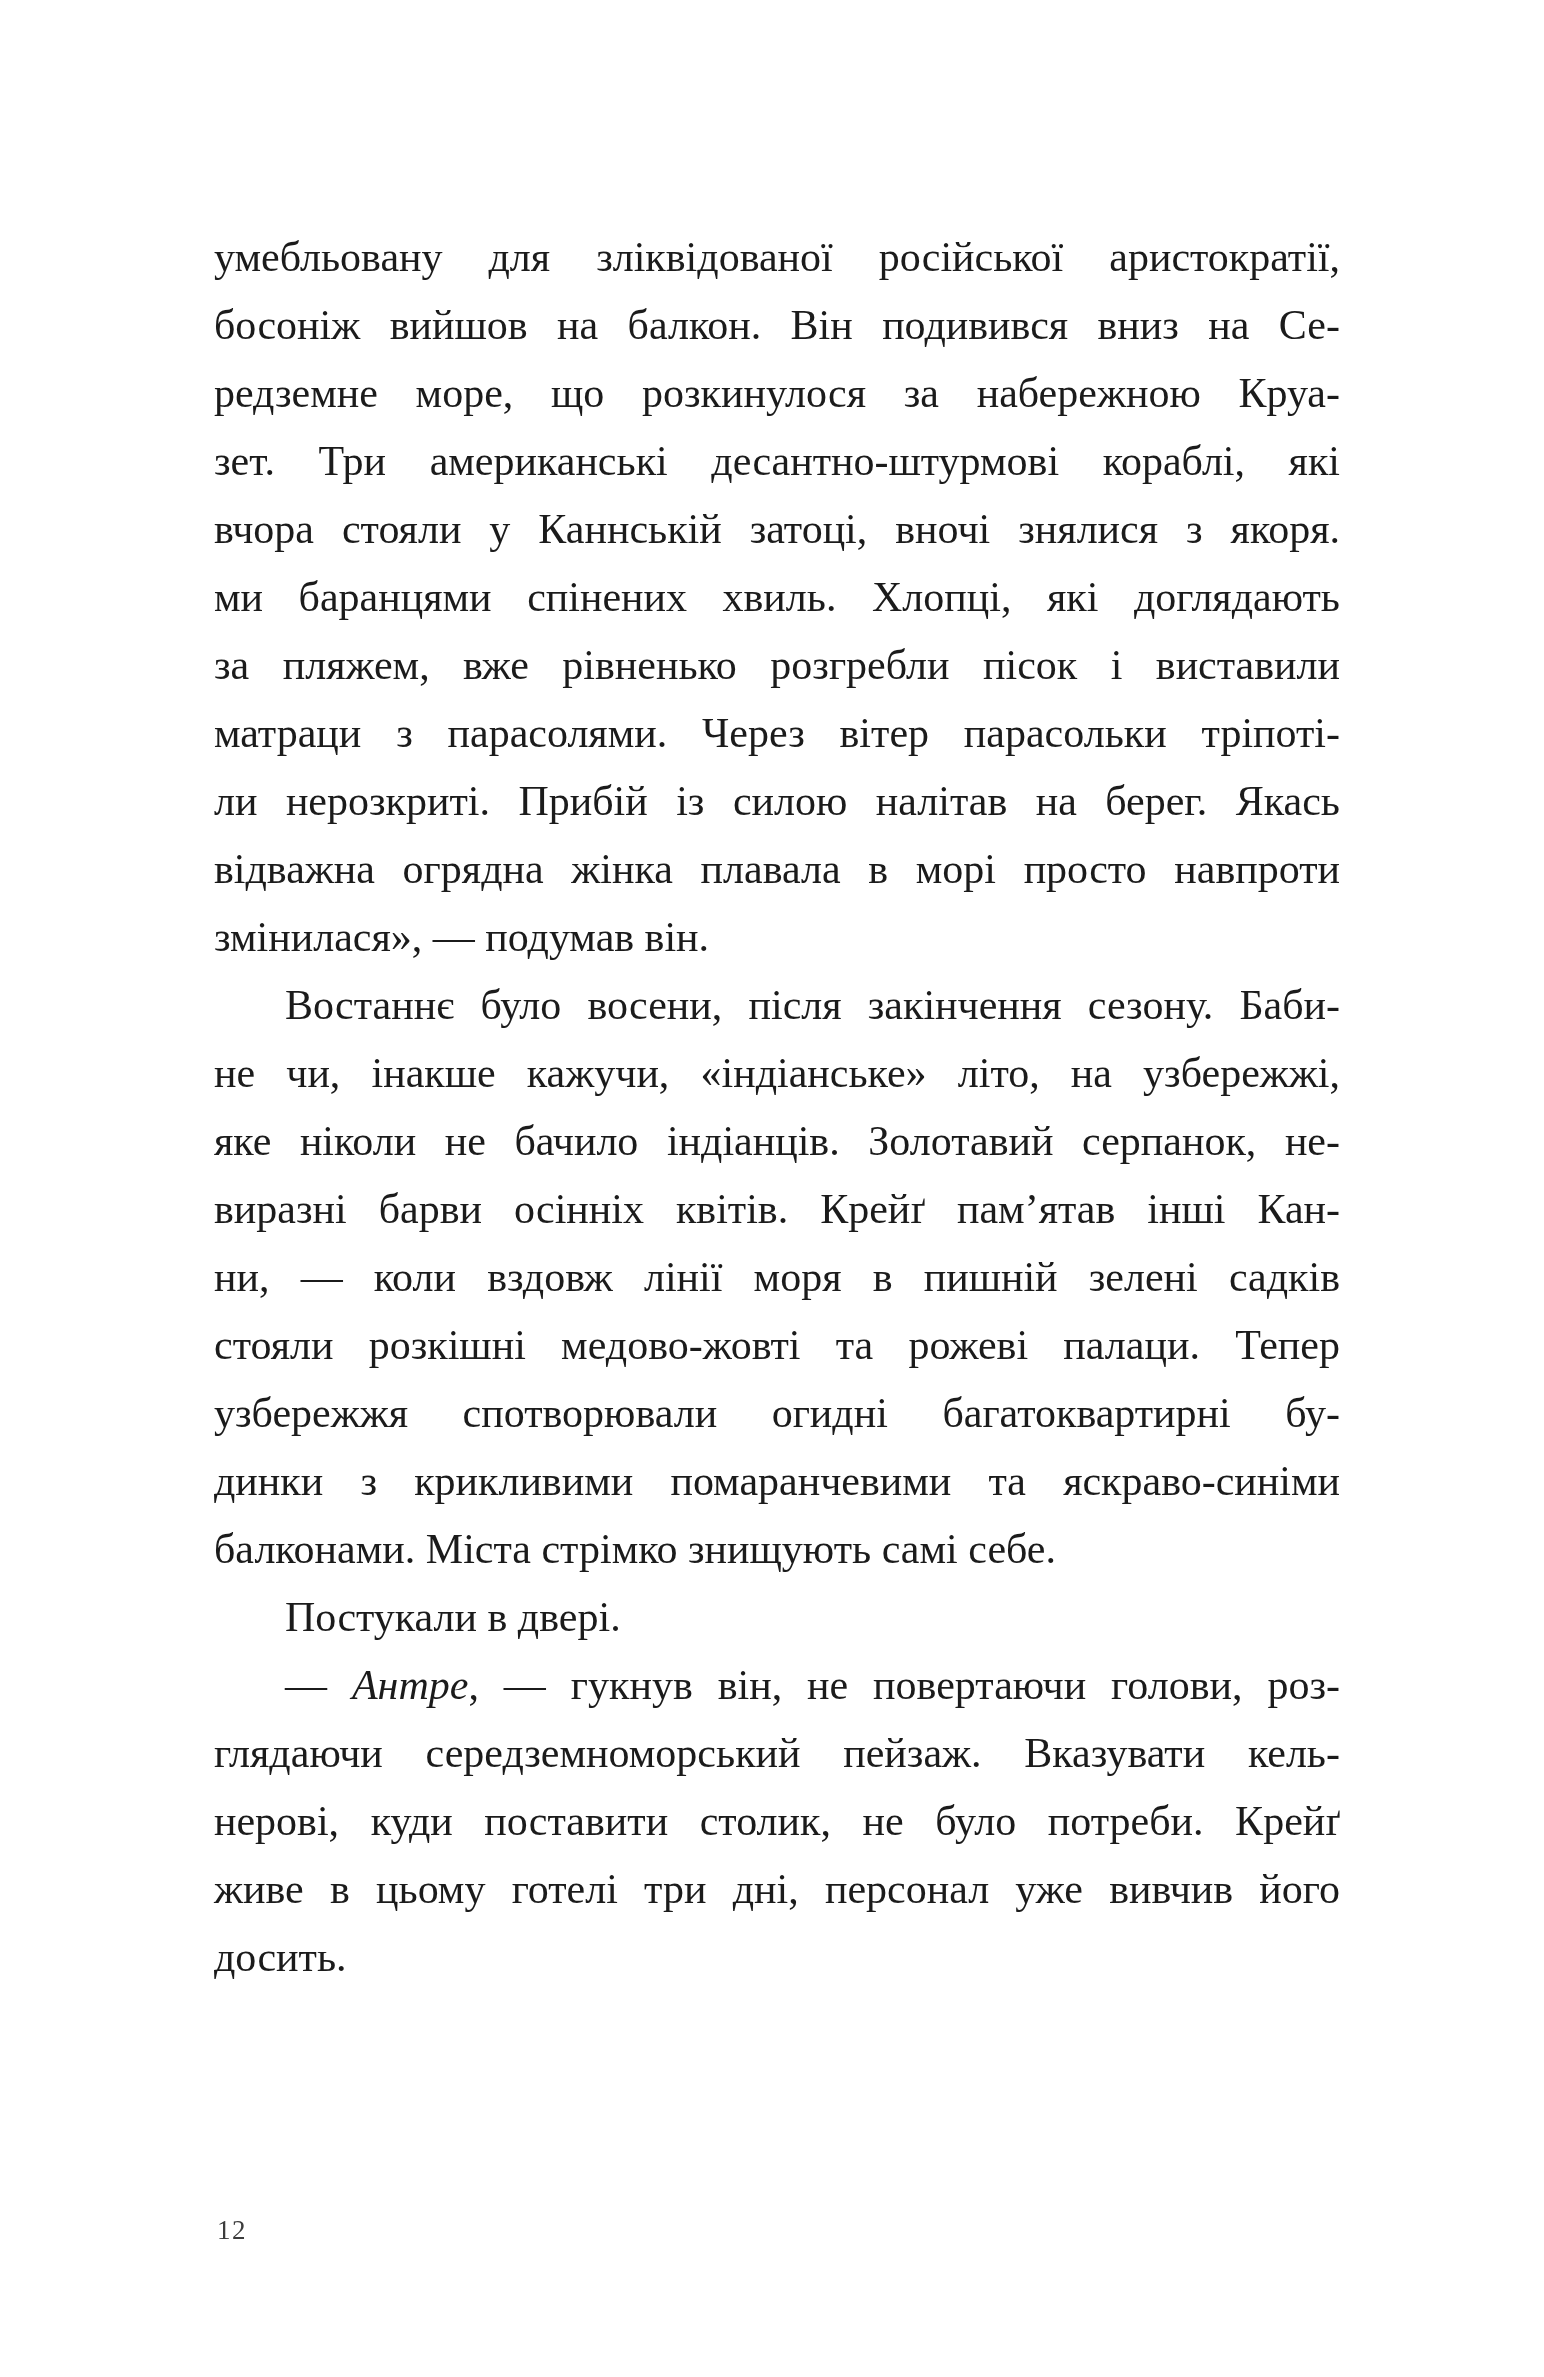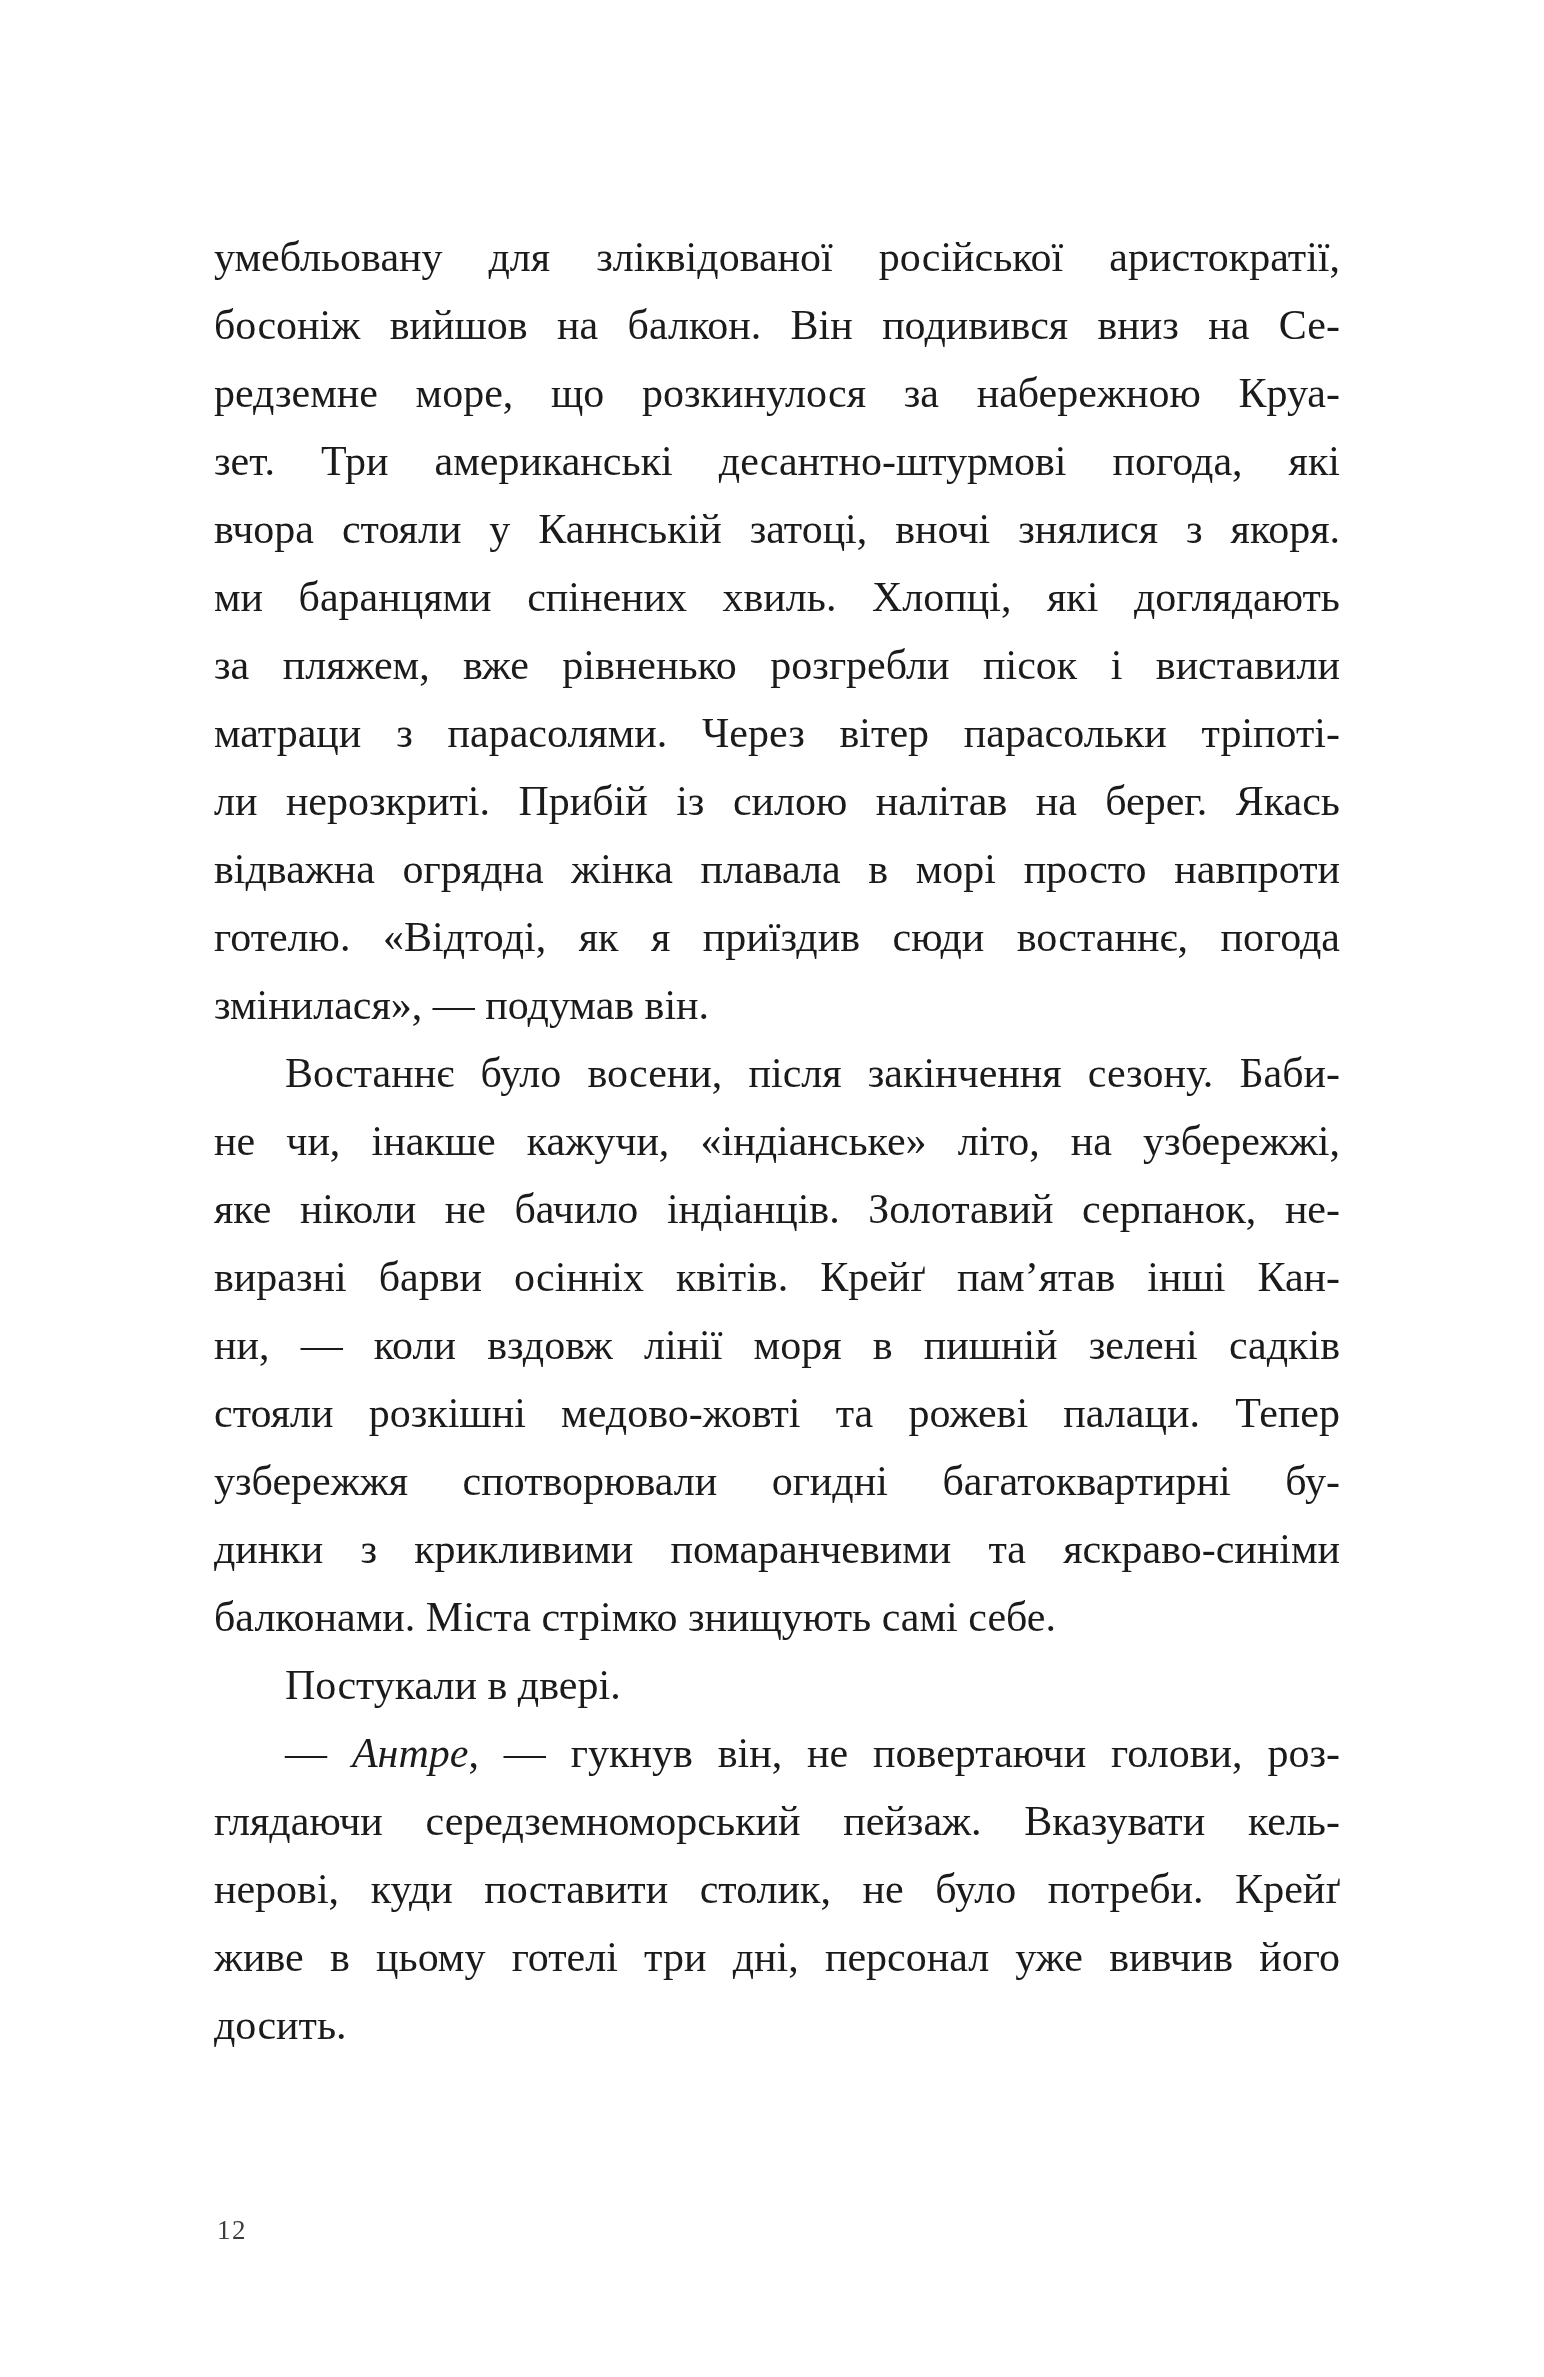--- a/index.html
+++ b/index.html
@@ -50,28 +50,27 @@
   }
 </style>
 </head>
 <body>
 
 <div class="page">
   <div class="text-block">
       <div class="line"><span>умебльовану для зліквідованої російської аристократії,</span></div>
       <div class="line"><span>босоніж вийшов на балкон. Він подивився вниз на Се-</span></div>
       <div class="line"><span>редземне море, що розкинулося за набережною Круа-</span></div>
-      <div class="line"><span>зет. Три американські десантно-штурмові погода, які</span></div>
+      <div class="line"><span>зет. Три американські десантно-штурмові кораблі, які</span></div>
       <div class="line"><span>вчора стояли у Каннській затоці, вночі знялися з якоря.</span></div>
       <div class="line"><span>ми баранцями спінених хвиль. Хлопці, які доглядають</span></div>
       <div class="line"><span>за пляжем, вже рівненько розгребли пісок і виставили</span></div>
       <div class="line"><span>матраци з парасолями. Через вітер парасольки тріпоті-</span></div>
       <div class="line"><span>ли нерозкриті. Прибій із силою налітав на берег. Якась</span></div>
       <div class="line"><span>відважна огрядна жінка плавала в морі просто навпроти</span></div>
-      <div class="line"><span>готелю. «Відтоді, як я приїздив сюди востаннє, погода</span></div>
       <div class="line last"><span>змінилася», — подумав він.</span></div>
       <div class="line indent"><span>Востаннє було восени, після закінчення сезону. Баби-</span></div>
       <div class="line"><span>не чи, інакше кажучи, «індіанське» літо, на узбережжі,</span></div>
       <div class="line"><span>яке ніколи не бачило індіанців. Золотавий серпанок, не-</span></div>
       <div class="line"><span>виразні барви осінніх квітів. Крейґ пам’ятав інші Кан-</span></div>
       <div class="line"><span>ни, — коли вздовж лінії моря в пишній зелені садків</span></div>
       <div class="line"><span>стояли розкішні медово-жовті та рожеві палаци. Тепер</span></div>
       <div class="line"><span>узбережжя спотворювали огидні багатоквартирні бу-</span></div>
       <div class="line"><span>динки з крикливими помаранчевими та яскраво-синіми</span></div>
       <div class="line last"><span>балконами. Міста стрімко знищують самі себе.</span></div>

